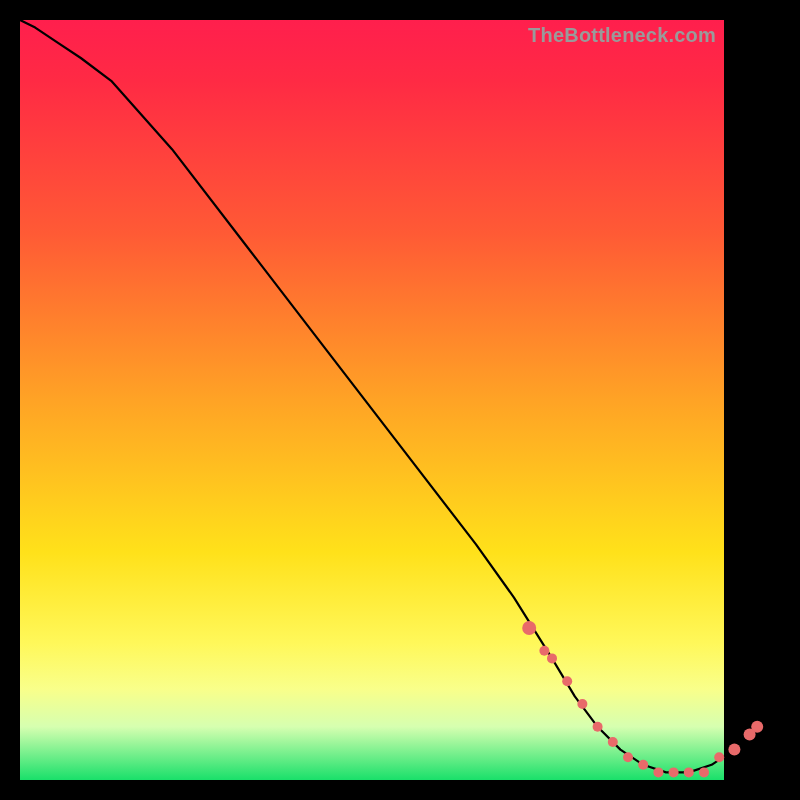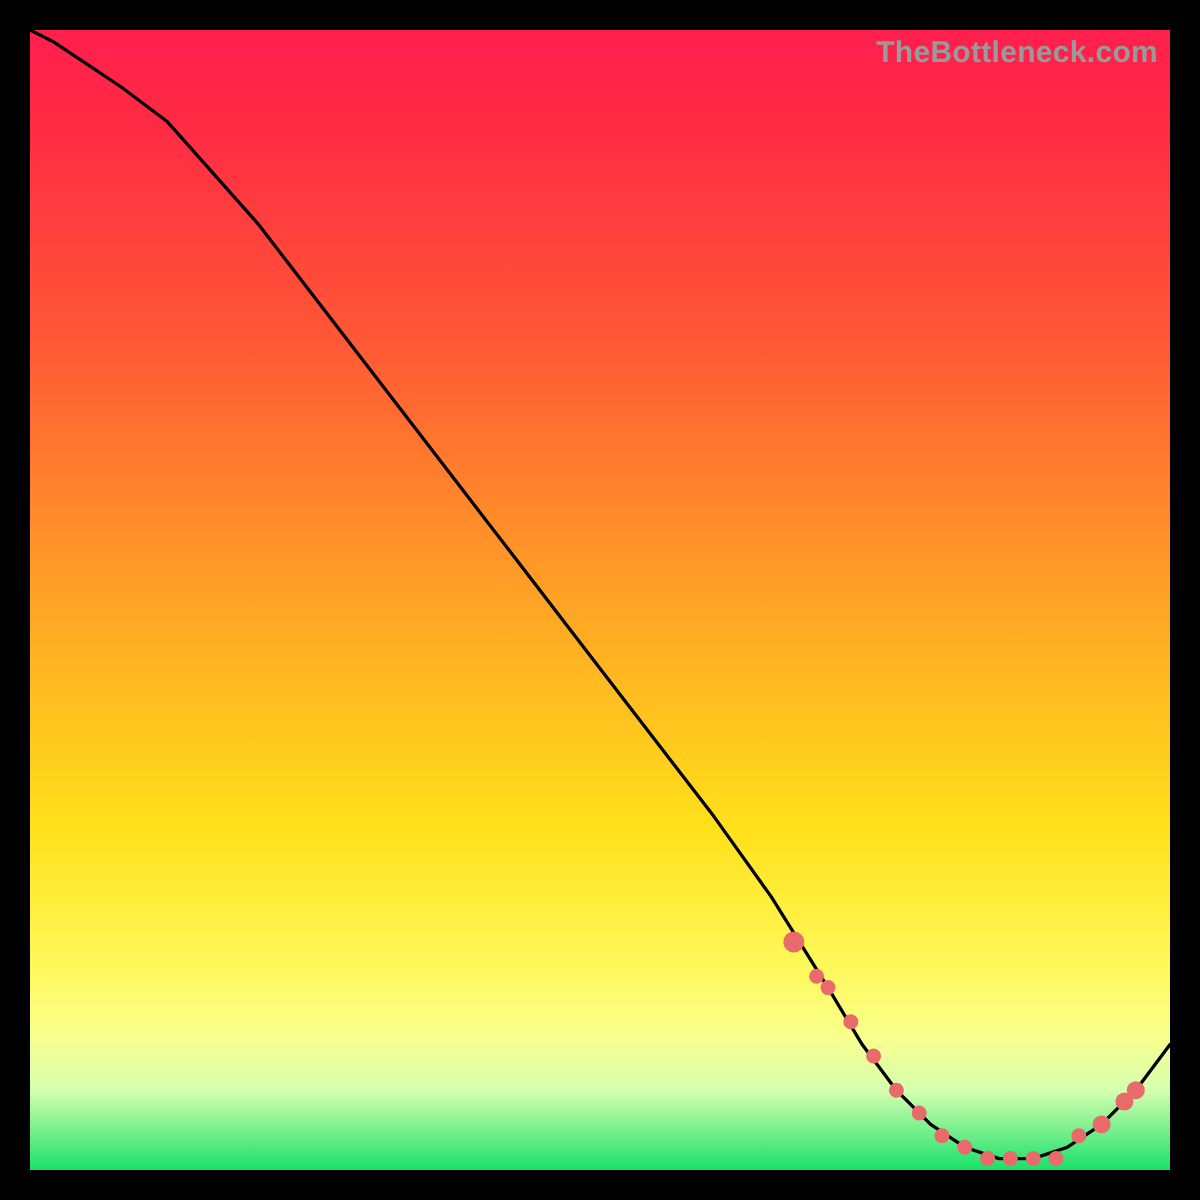--- a/index.html
+++ b/index.html
@@ -13,35 +13,36 @@
   }
   .stage {
     position: relative;
     width: 800px;
     height: 800px;
   }
   .plot-area {
     position: absolute;
     left: 20px;
     top: 20px;
-    width: 760px;
+    width: 680px;
     height: 760px;
     
     background: linear-gradient(
       to bottom,
       #ff1f4d 0%,
       #ff2a44 8%,
       #ff5a35 28%,
       #ffa325 50%,
       #ffe11a 70%,
       #fff85a 82%,
       #f9ff8a 88%,
       #d6ffb0 93%,
       #19e06a 100%
     );
+    padding-left: 24px;
   }
   .watermark {
     position: absolute;
     top: 4px;
     right: 8px;
     font-size: 20px;
     font-weight: 600;
     color: #9a9a9a;
     letter-spacing: 0.2px;
     user-select: none;

